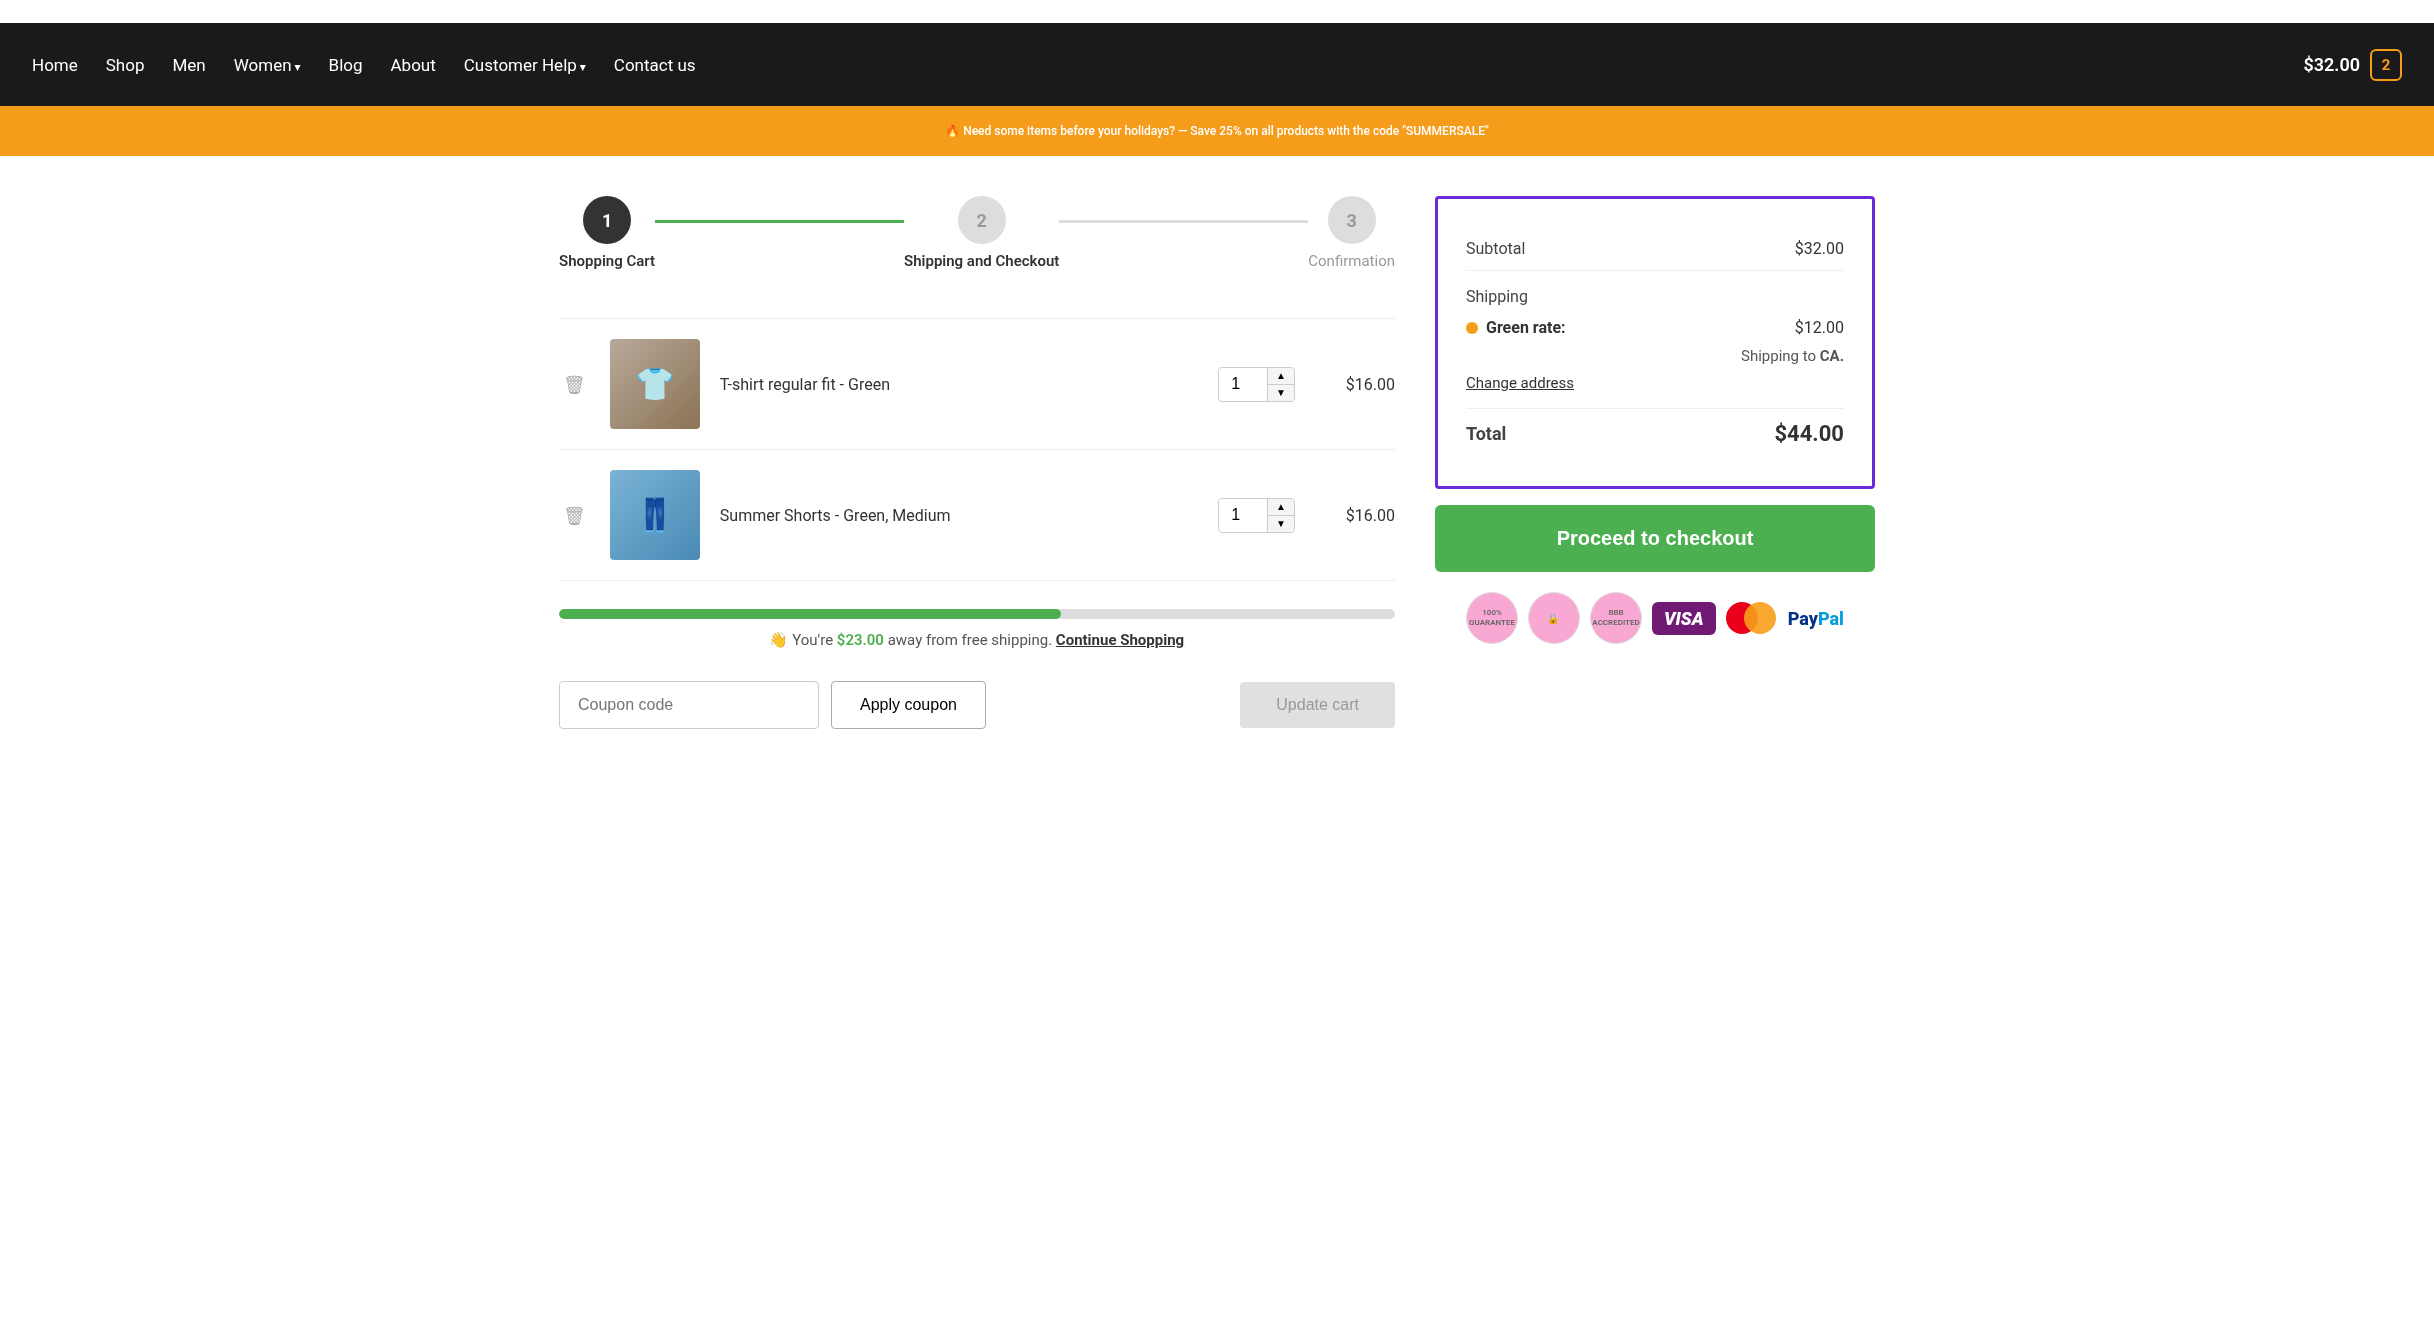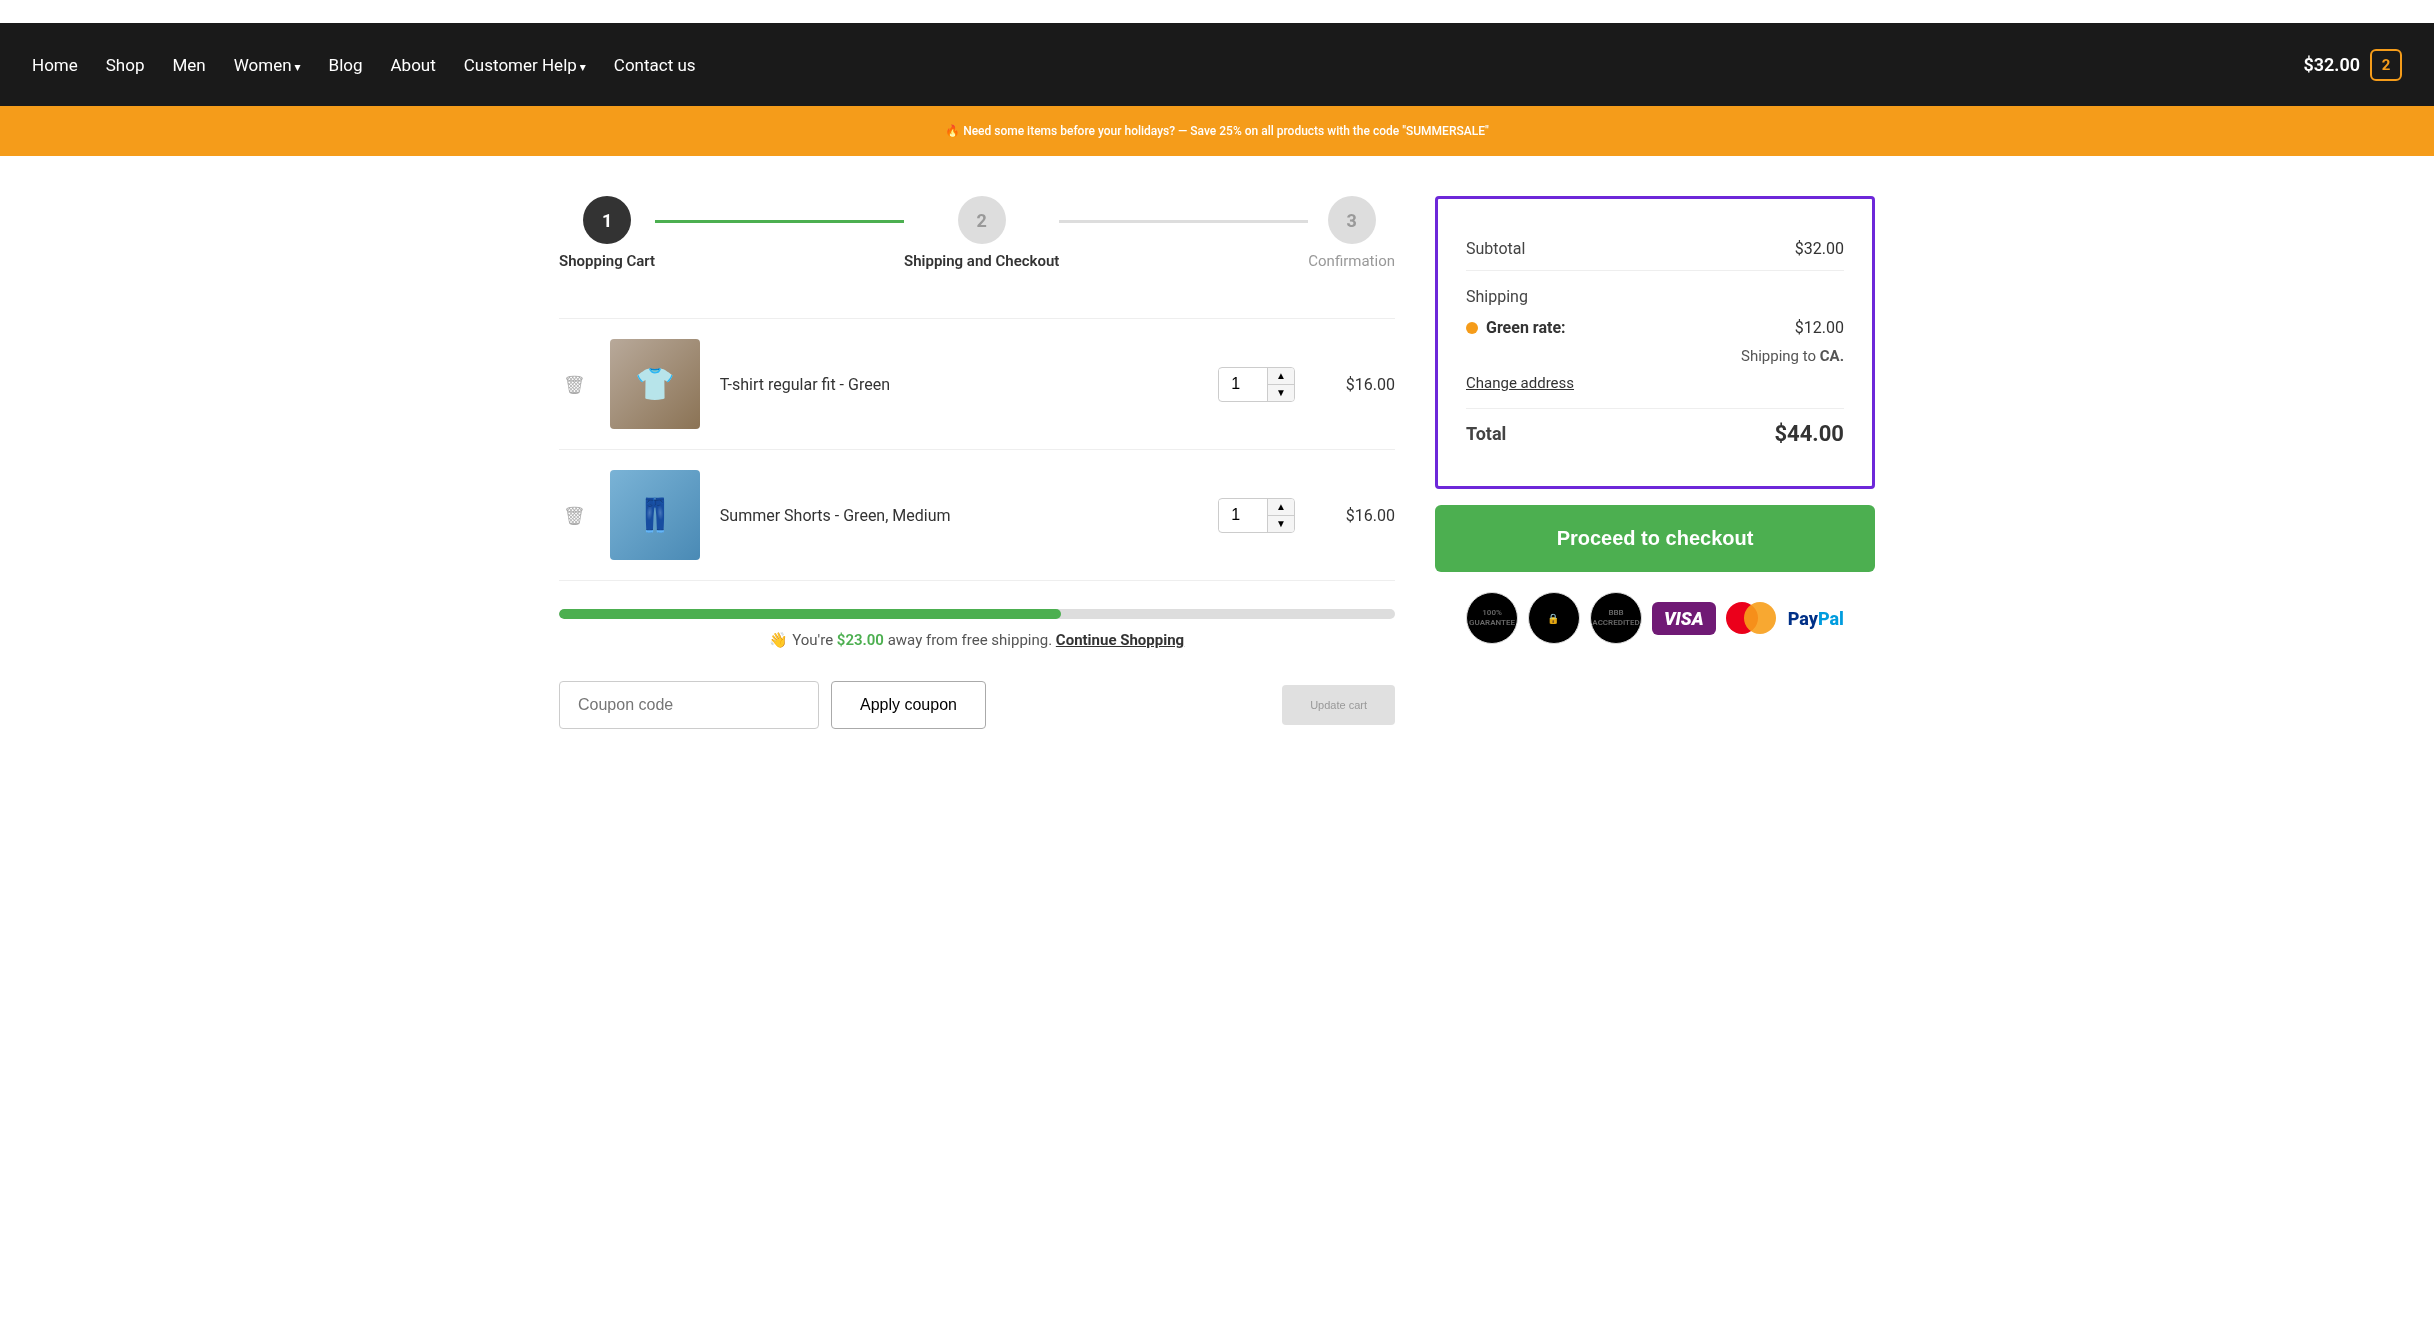--- a/index.html
+++ b/index.html
@@ -52,21 +52,21 @@
     .progress-bar-bg { height: 10px; background: #ddd; border-radius: 5px; overflow: hidden; }
     .progress-bar-fill { height: 100%; background: #4caf50; border-radius: 5px; }
     .progress-text { text-align: center; margin-top: 12px; font-size: 15px; color: #555; }
     .progress-amount { color: #4caf50; font-weight: 600; }
     .progress-link { font-weight: 700; text-decoration: underline; cursor: pointer; color: #333; }
 
     
     .coupon-row { display: flex; align-items: center; gap: 12px; margin-top: 32px; }
     .coupon-input { border: 1px solid #ccc; border-radius: 4px; padding: 14px 18px; font-size: 16px; color: #999; flex: 0 0 260px; outline: none; }
     .coupon-btn { background: #fff; border: 1px solid #aaa; border-radius: 4px; padding: 14px 28px; font-size: 16px; cursor: pointer; font-weight: 500; }
-    .update-btn { margin-left: auto; background: #e0e0e0; border: none; border-radius: 4px; padding: 14px 28px; font-size: 11px; color: #999; cursor: default; }
+    .update-btn { margin-left: auto; background: #e0e0e0; border: none; border-radius: 4px; padding: 14px 36px; font-size: 16px; color: #999; cursor: default; }
 
     
     .order-summary { border: 3px solid #6d28d9; border-radius: 4px; padding: 28px; margin-bottom: 16px; }
     .summary-row { display: flex; justify-content: space-between; align-items: center; padding: 12px 0; border-bottom: 1px solid #eee; }
     .summary-row:last-child { border-bottom: none; }
     .summary-label { font-size: 16px; color: #444; }
     .summary-value { font-size: 16px; color: #333; }
     .summary-total-label { font-size: 18px; font-weight: 700; }
     .summary-total-value { font-size: 22px; font-weight: 700; }
     .shipping-section { padding: 16px 0; border-bottom: 1px solid #eee; }
@@ -75,21 +75,21 @@
     .orange-dot { width: 12px; height: 12px; background: #f59c1a; border-radius: 50%; display: inline-block; }
     .flat-rate-label { font-weight: 700; font-size: 16px; }
     .flat-rate-price { margin-left: auto; font-size: 16px; }
     .shipping-to { font-size: 15px; color: #555; margin-bottom: 8px; text-align: right; }
     .shipping-to b { font-weight: 700; }
     .change-address { font-size: 15px; color: #333; text-decoration: underline; cursor: pointer; }
 
     .checkout-btn { width: 100%; background: #4caf50; color: #fff; border: none; border-radius: 6px; padding: 22px; font-size: 20px; font-weight: 700; cursor: pointer; margin-bottom: 20px; }
 
     .payment-icons { display: flex; align-items: center; justify-content: center; gap: 10px; flex-wrap: wrap; }
-    .payment-badge { background: #000000; border: 1px solid #ddd; border-radius: 50%; width: 52px; height: 52px; display: flex; align-items: center; justify-content: center; font-size: 10px; text-align: center; color: #666; font-weight: 600; }
+    .payment-badge { background: #f9a8d4; border: 1px solid #ddd; border-radius: 50%; width: 52px; height: 52px; display: flex; align-items: center; justify-content: center; font-size: 10px; text-align: center; color: #666; font-weight: 600; }
     .visa-badge { background: #701a75; color: #fff; border-radius: 6px; padding: 6px 12px; font-size: 18px; font-weight: 900; font-style: italic; }
     .mc-badge { display: flex; position: relative; width: 52px; height: 32px; }
     .mc-circle1 { width: 32px; height: 32px; background: #eb001b; border-radius: 50%; position: absolute; left: 0; }
     .mc-circle2 { width: 32px; height: 32px; background: #f79e1b; border-radius: 50%; position: absolute; left: 18px; opacity: 0.9; }
     .paypal-badge { color: #003087; font-size: 18px; font-weight: 800; }
     .paypal-badge span { color: #009cde; }
   </style>
 </head>
 <body>
 

